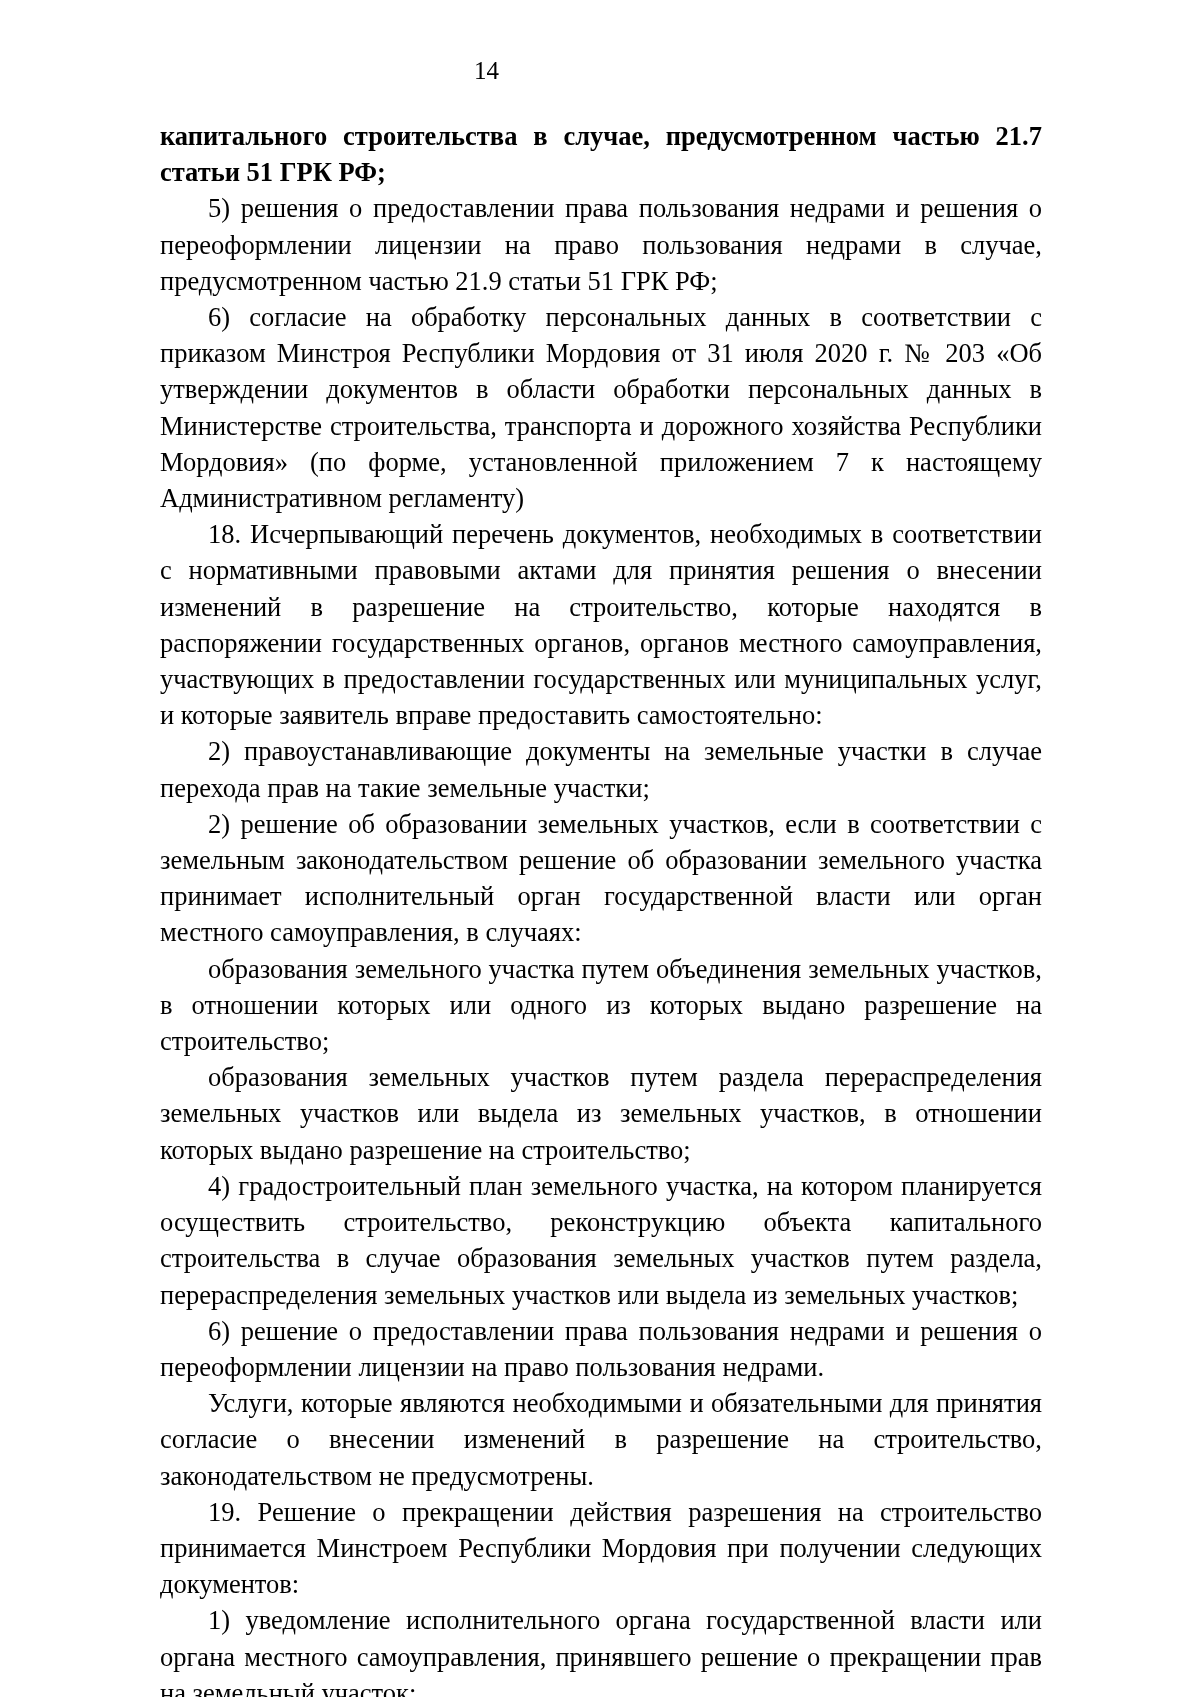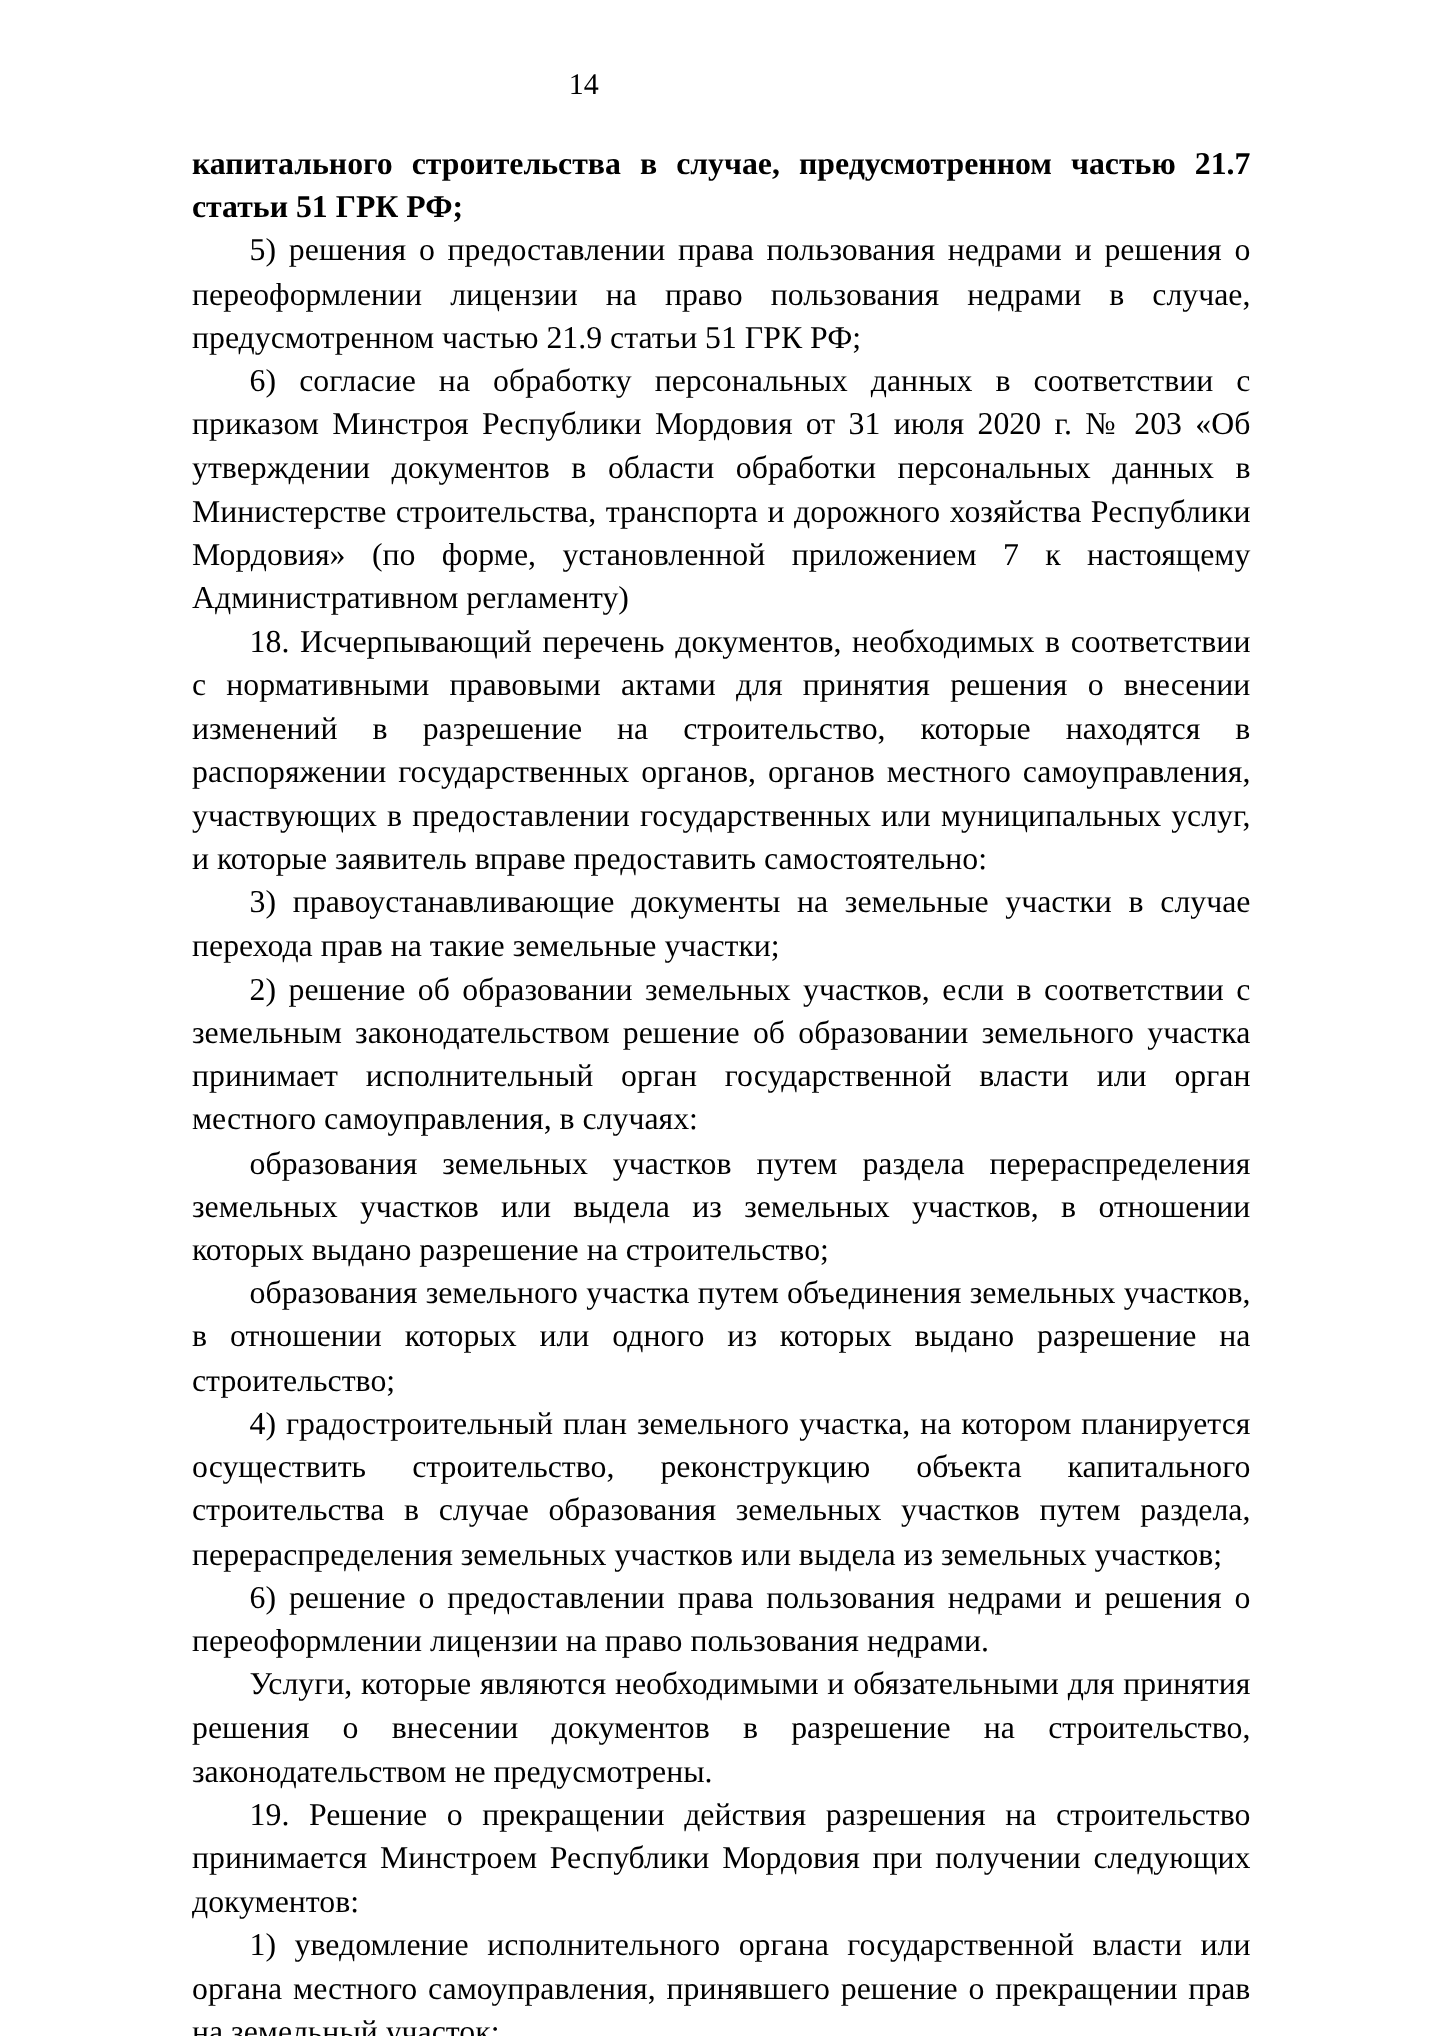--- a/index.html
+++ b/index.html
@@ -56,24 +56,24 @@
 
 <div class="page">
 
   <div class="page-number">14</div>
 
   <div class="body-text">
     <p class="noind">капитального строительства в случае, предусмотренном частью 21.7 статьи 51 ГРК РФ;</p>
     <p class="ind">5) решения о предоставлении права пользования недрами и решения о переоформлении лицензии на право пользования недрами в случае, предусмотренном частью 21.9 статьи 51 ГРК РФ;</p>
     <p class="ind">6) согласие на обработку персональных данных в соответствии с приказом Минстроя Республики Мордовия от 31 июля 2020 г. № 203 «Об утверждении документов в области обработки персональных данных в Министерстве строительства, транспорта и дорожного хозяйства Республики Мордовия» (по форме, установленной приложением 7 к настоящему Административном регламенту)</p>
     <p class="ind">18. Исчерпывающий перечень документов, необходимых в соответствии с нормативными правовыми актами для принятия решения о внесении изменений в разрешение на строительство, которые находятся в распоряжении государственных органов, органов местного самоуправления, участвующих в предоставлении государственных или муниципальных услуг, и которые заявитель вправе предоставить самостоятельно:</p>
-    <p class="ind">3) правоустанавливающие документы на земельные участки в случае перехода прав на такие земельные участки;</p>
+    <p class="ind">2) правоустанавливающие документы на земельные участки в случае перехода прав на такие земельные участки;</p>
     <p class="ind">2) решение об образовании земельных участков, если в соответствии с земельным законодательством решение об образовании земельного участка принимает исполнительный орган государственной власти или орган местного самоуправления, в случаях:</p>
+    <p class="ind">образования земельного участка путем объединения земельных участков, в отношении которых или одного из которых выдано разрешение на строительство;</p>
     <p class="ind">образования земельных участков путем раздела перераспределения земельных участков или выдела из земельных участков, в отношении которых выдано разрешение на строительство;</p>
-    <p class="ind">образования земельного участка путем объединения земельных участков, в отношении которых или одного из которых выдано разрешение на строительство;</p>
     <p class="ind">4) градостроительный план земельного участка, на котором планируется осуществить строительство, реконструкцию объекта капитального строительства в случае образования земельных участков путем раздела, перераспределения земельных участков или выдела из земельных участков;</p>
     <p class="ind">6) решение о предоставлении права пользования недрами и решения о переоформлении лицензии на право пользования недрами.</p>
-    <p class="ind">Услуги, которые являются необходимыми и обязательными для принятия решения о внесении документов в разрешение на строительство, законодательством не предусмотрены.</p>
+    <p class="ind">Услуги, которые являются необходимыми и обязательными для принятия согласие о внесении изменений в разрешение на строительство, законодательством не предусмотрены.</p>
     <p class="ind">19. Решение о прекращении действия разрешения на строительство принимается Минстроем Республики Мордовия при получении следующих документов:</p>
     <p class="ind">1) уведомление исполнительного органа государственной власти или органа местного самоуправления, принявшего решение о прекращении прав на земельный участок;</p>
   </div>
 
 </div>
 
 </body></html>

